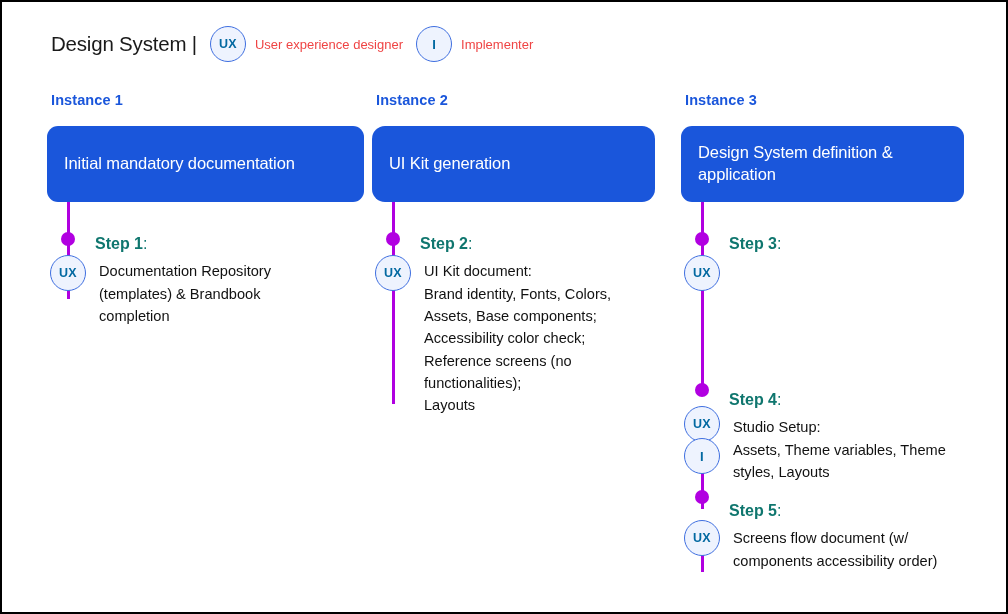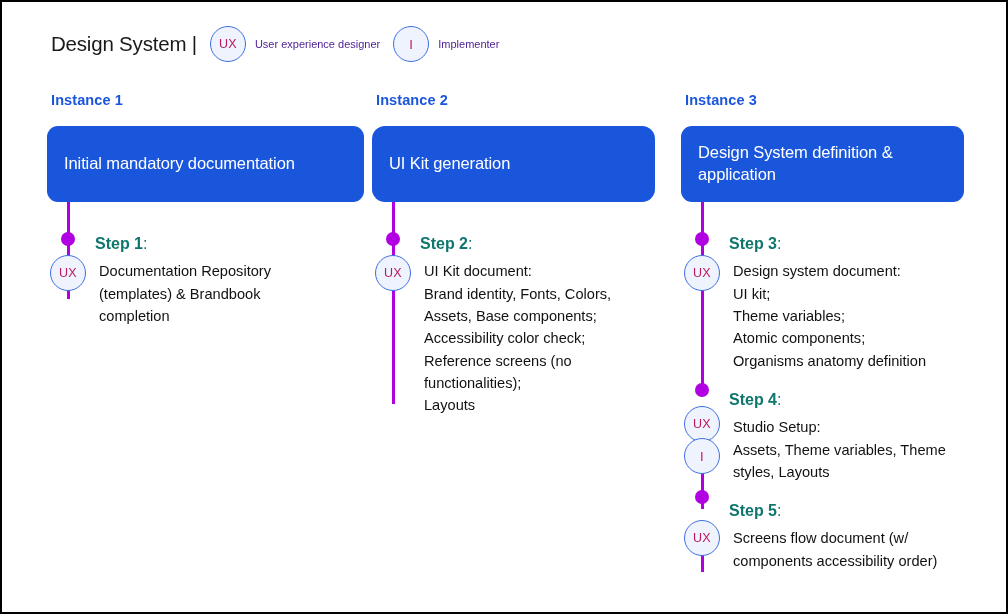--- a/index.html
+++ b/index.html
@@ -35,37 +35,37 @@
     color: #1a1a1a;
     letter-spacing: -0.2px;
     white-space: nowrap;
   }
   .legend-entry {
     display: flex;
     align-items: center;
     margin-left: 13px;
   }
   .legend-entry .legend-label {
-    font-size: 11px;
-    color: #4c1d95;
+    font-size: 13px;
+    color: #ef4444;
     margin-left: 9px;
     white-space: nowrap;
   }
 
   
   .role-badge {
     box-sizing: border-box;
     width: 36px;
     height: 36px;
     border-radius: 50%;
     background: #eef3fe;
     border: 1.4px solid #3f6fe0;
-    color: #be185d;
+    color: #0369a1;
     font-size: 12.5px;
-    font-weight: normal;
+    font-weight: bold;
     display: flex;
     align-items: center;
     justify-content: center;
     letter-spacing: 0.2px;
   }
   .role-badge.single-letter { font-size: 13px; }
 
   
   .instance {
     position: absolute;
@@ -243,27 +243,20 @@
 
       <div class="node-dot" style="top:288px;"></div>
       <div class="node-badge" style="top:318px;">
         <span class="role-badge">UX</span>
       </div>
 
       <div class="step-block" style="left:48px; top:30px; width:250px;">
         <p class="step-title">
           <b>Step 3</b><span>:</span>
         </p>
-        <div class="step-lines">
-          <div>Design system document:</div>
-          <div>UI kit;</div>
-          <div>Theme variables;</div>
-          <div>Atomic components;</div>
-          <div>Organisms anatomy definition</div>
-        </div>
       </div>
 
       <div class="step-block" style="left:48px; top:186px; width:250px;">
         <p class="step-title">
           <b>Step 4</b><span>:</span>
         </p>
         <div class="step-lines">
           <div>Studio Setup:</div>
           <div>Assets, Theme variables, Theme</div>
           <div>styles, Layouts</div>

